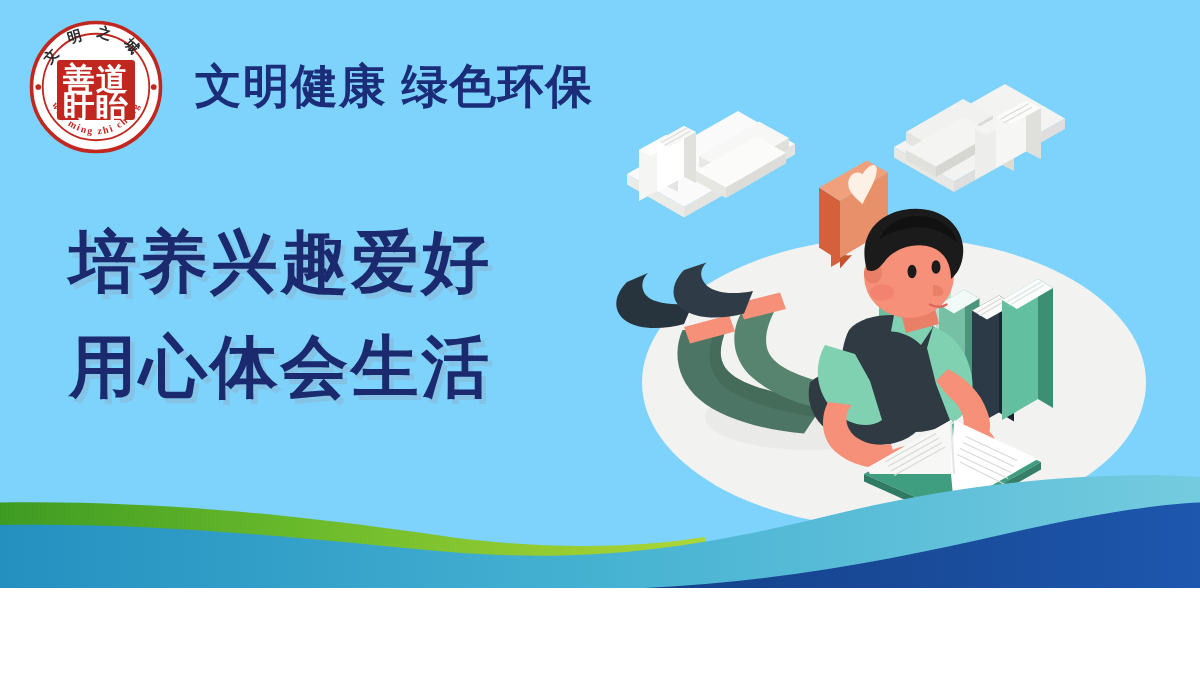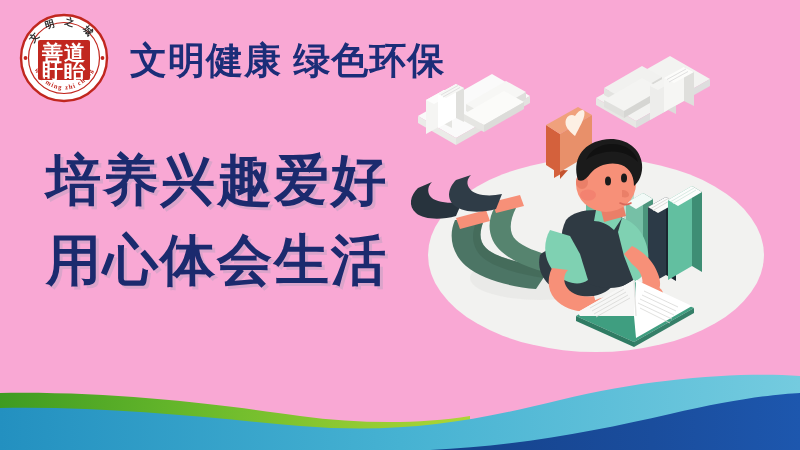--- a/index.html
+++ b/index.html
@@ -6,59 +6,59 @@
     margin: 0;
     padding: 0;
     background: #ffffff;
   }
   body {
     font-family: "Liberation Sans", sans-serif;
   }
   #poster {
     position: relative;
     width: 800px;
-    height: 450px;
-    background: #f9a8d4;
+    height: 392px;
+    background: #7dd3fc;
     overflow: hidden;
   }
 
   
   #header-bar {
     position: absolute;
     left: 0; top: 0;
     width: 800px; height: 118px;
   }
   #logo-seal {
     position: absolute;
     left: 18px; top: 12px;
     width: 92px; height: 92px;
   }
   #logo-seal svg { display: block; }
 
   #slogan {
     position: absolute;
     left: 130px;
     top: 42px;
-    font-size: 37px;
+    font-size: 31px;
     font-weight: bold;
     color: #1b2d78;
     letter-spacing: 1px;
     white-space: nowrap;
     line-height: 1;
   }
 
   
   #headline {
     position: absolute;
     left: 46px;
     top: 152px;
     line-height: 1.02;
   }
   .headline-line {
-    font-size: 55px;
+    font-size: 45px;
     font-weight: bold;
     color: #1b2a6e;
     letter-spacing: 2px;
     white-space: nowrap;
     text-shadow: 3px 3px 0px rgba(150,155,180,0.30);
   }
   #headline-line-2 { margin-top: 24px; }
 
   
   #illustration {

